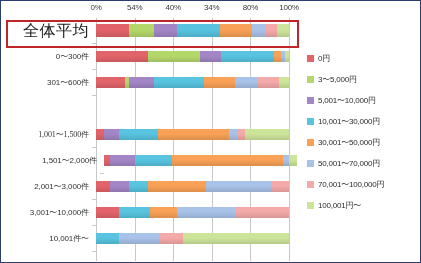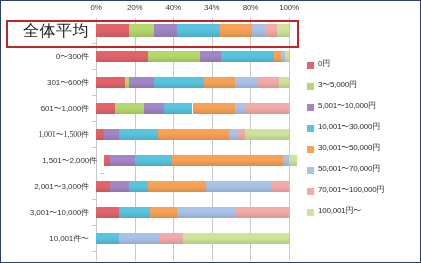--- a/index.html
+++ b/index.html
@@ -130,21 +130,21 @@
 
   
   #legend {
     position: absolute;
     left: 306px;
     top: 47px;
     width: 113px;
   }
   .legend-item {
     display: flex;
-    align-items: flex-end;
+    align-items: center;
     height: 21px;
   }
   .legend-swatch {
     width: 7px;
     height: 7px;
     flex: 0 0 7px;
     margin-right: 4px;
   }
   .legend-label {
     font-size: 8px;
@@ -153,21 +153,21 @@
     letter-spacing: -0.2px;
   }
 </style>
 </head>
 <body>
 
 <div id="chart-frame">
 
   <div id="x-axis-labels">
       <span class="x-tick-label" style="left: 95px;">0%</span>
-      <span class="x-tick-label" style="left: 133.6px;">20%</span>
+      <span class="x-tick-label" style="left: 133.6px;">54%</span>
       <span class="x-tick-label" style="left: 172.2px;">40%</span>
       <span class="x-tick-label" style="left: 210.8px;">34%</span>
       <span class="x-tick-label" style="left: 249.4px;">80%</span>
       <span class="x-tick-label" style="left: 288px;">100%</span>
     </div>
 
   <div id="plot-area">
       <div class="gridline" style="left: 37.6px;"></div>
       <div class="gridline" style="left: 76.2px;"></div>
       <div class="gridline" style="left: 114.8px;"></div>
@@ -210,33 +210,20 @@
           <div class="bar-seg" style="left: 0px; width: 28.95px; background: linear-gradient(rgb(226, 100, 106) 0%, rgb(226, 100, 106) 45%, rgb(199, 88, 93) 100%);"></div>
           <div class="bar-seg" style="left: 28.95px; width: 3.86px; background: linear-gradient(rgb(181, 216, 107) 0%, rgb(181, 216, 107) 45%, rgb(159, 190, 94) 100%);"></div>
           <div class="bar-seg" style="left: 32.81px; width: 25.09px; background: linear-gradient(rgb(163, 134, 198) 0%, rgb(163, 134, 198) 45%, rgb(143, 118, 174) 100%);"></div>
           <div class="bar-seg" style="left: 57.9px; width: 50.18px; background: linear-gradient(rgb(88, 196, 224) 0%, rgb(88, 196, 224) 45%, rgb(77, 172, 197) 100%);"></div>
           <div class="bar-seg" style="left: 108.08px; width: 30.88px; background: linear-gradient(rgb(249, 161, 86) 0%, rgb(249, 161, 86) 45%, rgb(219, 142, 76) 100%);"></div>
           <div class="bar-seg" style="left: 138.96px; width: 23.16px; background: linear-gradient(rgb(169, 194, 232) 0%, rgb(169, 194, 232) 45%, rgb(149, 171, 204) 100%);"></div>
           <div class="bar-seg" style="left: 162.12px; width: 21.23px; background: linear-gradient(rgb(244, 170, 169) 0%, rgb(244, 170, 169) 45%, rgb(215, 150, 149) 100%);"></div>
           <div class="bar-seg" style="left: 183.35px; width: 9.65px; background: linear-gradient(rgb(205, 229, 154) 0%, rgb(205, 229, 154) 45%, rgb(180, 202, 136) 100%);"></div>
         </div>
       </div>
-      <div class="chart-row" style="top: 78px;">
-        <div class="row-label">601〜1,000件</div>
-        <div class="tick-mark" style="top: 25px;"></div>
-        <div class="bar-track">
-          <div class="bar-seg" style="left: 0px; width: 19.3px; background: linear-gradient(rgb(226, 100, 106) 0%, rgb(226, 100, 106) 45%, rgb(199, 88, 93) 100%);"></div>
-          <div class="bar-seg" style="left: 19.3px; width: 28.95px; background: linear-gradient(rgb(181, 216, 107) 0%, rgb(181, 216, 107) 45%, rgb(159, 190, 94) 100%);"></div>
-          <div class="bar-seg" style="left: 48.25px; width: 19.3px; background: linear-gradient(rgb(163, 134, 198) 0%, rgb(163, 134, 198) 45%, rgb(143, 118, 174) 100%);"></div>
-          <div class="bar-seg" style="left: 67.55px; width: 28.95px; background: linear-gradient(rgb(88, 196, 224) 0%, rgb(88, 196, 224) 45%, rgb(77, 172, 197) 100%);"></div>
-          <div class="bar-seg" style="left: 96.5px; width: 42.46px; background: linear-gradient(rgb(249, 161, 86) 0%, rgb(249, 161, 86) 45%, rgb(219, 142, 76) 100%);"></div>
-          <div class="bar-seg" style="left: 138.96px; width: 9.65px; background: linear-gradient(rgb(169, 194, 232) 0%, rgb(169, 194, 232) 45%, rgb(149, 171, 204) 100%);"></div>
-          <div class="bar-seg" style="left: 148.61px; width: 44.39px; background: linear-gradient(rgb(244, 170, 169) 0%, rgb(244, 170, 169) 45%, rgb(215, 150, 149) 100%);"></div>
-        </div>
-      </div>
       <div class="chart-row" style="top: 104px; font-family: Liberation Serif, serif;">
         <div class="row-label">1,001〜1,500件</div>
         <div class="tick-mark" style="top: 25px;"></div>
         <div class="bar-track">
           <div class="bar-seg" style="left: 0px; width: 7.72px; background: linear-gradient(rgb(226, 100, 106) 0%, rgb(226, 100, 106) 45%, rgb(199, 88, 93) 100%);"></div>
           <div class="bar-seg" style="left: 7.72px; width: 15.44px; background: linear-gradient(rgb(163, 134, 198) 0%, rgb(163, 134, 198) 45%, rgb(143, 118, 174) 100%);"></div>
           <div class="bar-seg" style="left: 23.16px; width: 38.6px; background: linear-gradient(rgb(88, 196, 224) 0%, rgb(88, 196, 224) 45%, rgb(77, 172, 197) 100%);"></div>
           <div class="bar-seg" style="left: 61.76px; width: 71.41px; background: linear-gradient(rgb(249, 161, 86) 0%, rgb(249, 161, 86) 45%, rgb(219, 142, 76) 100%);"></div>
           <div class="bar-seg" style="left: 133.17px; width: 7.72px; background: linear-gradient(rgb(169, 194, 232) 0%, rgb(169, 194, 232) 45%, rgb(149, 171, 204) 100%);"></div>
           <div class="bar-seg" style="left: 140.89px; width: 7.72px; background: linear-gradient(rgb(244, 170, 169) 0%, rgb(244, 170, 169) 45%, rgb(215, 150, 149) 100%);"></div>

